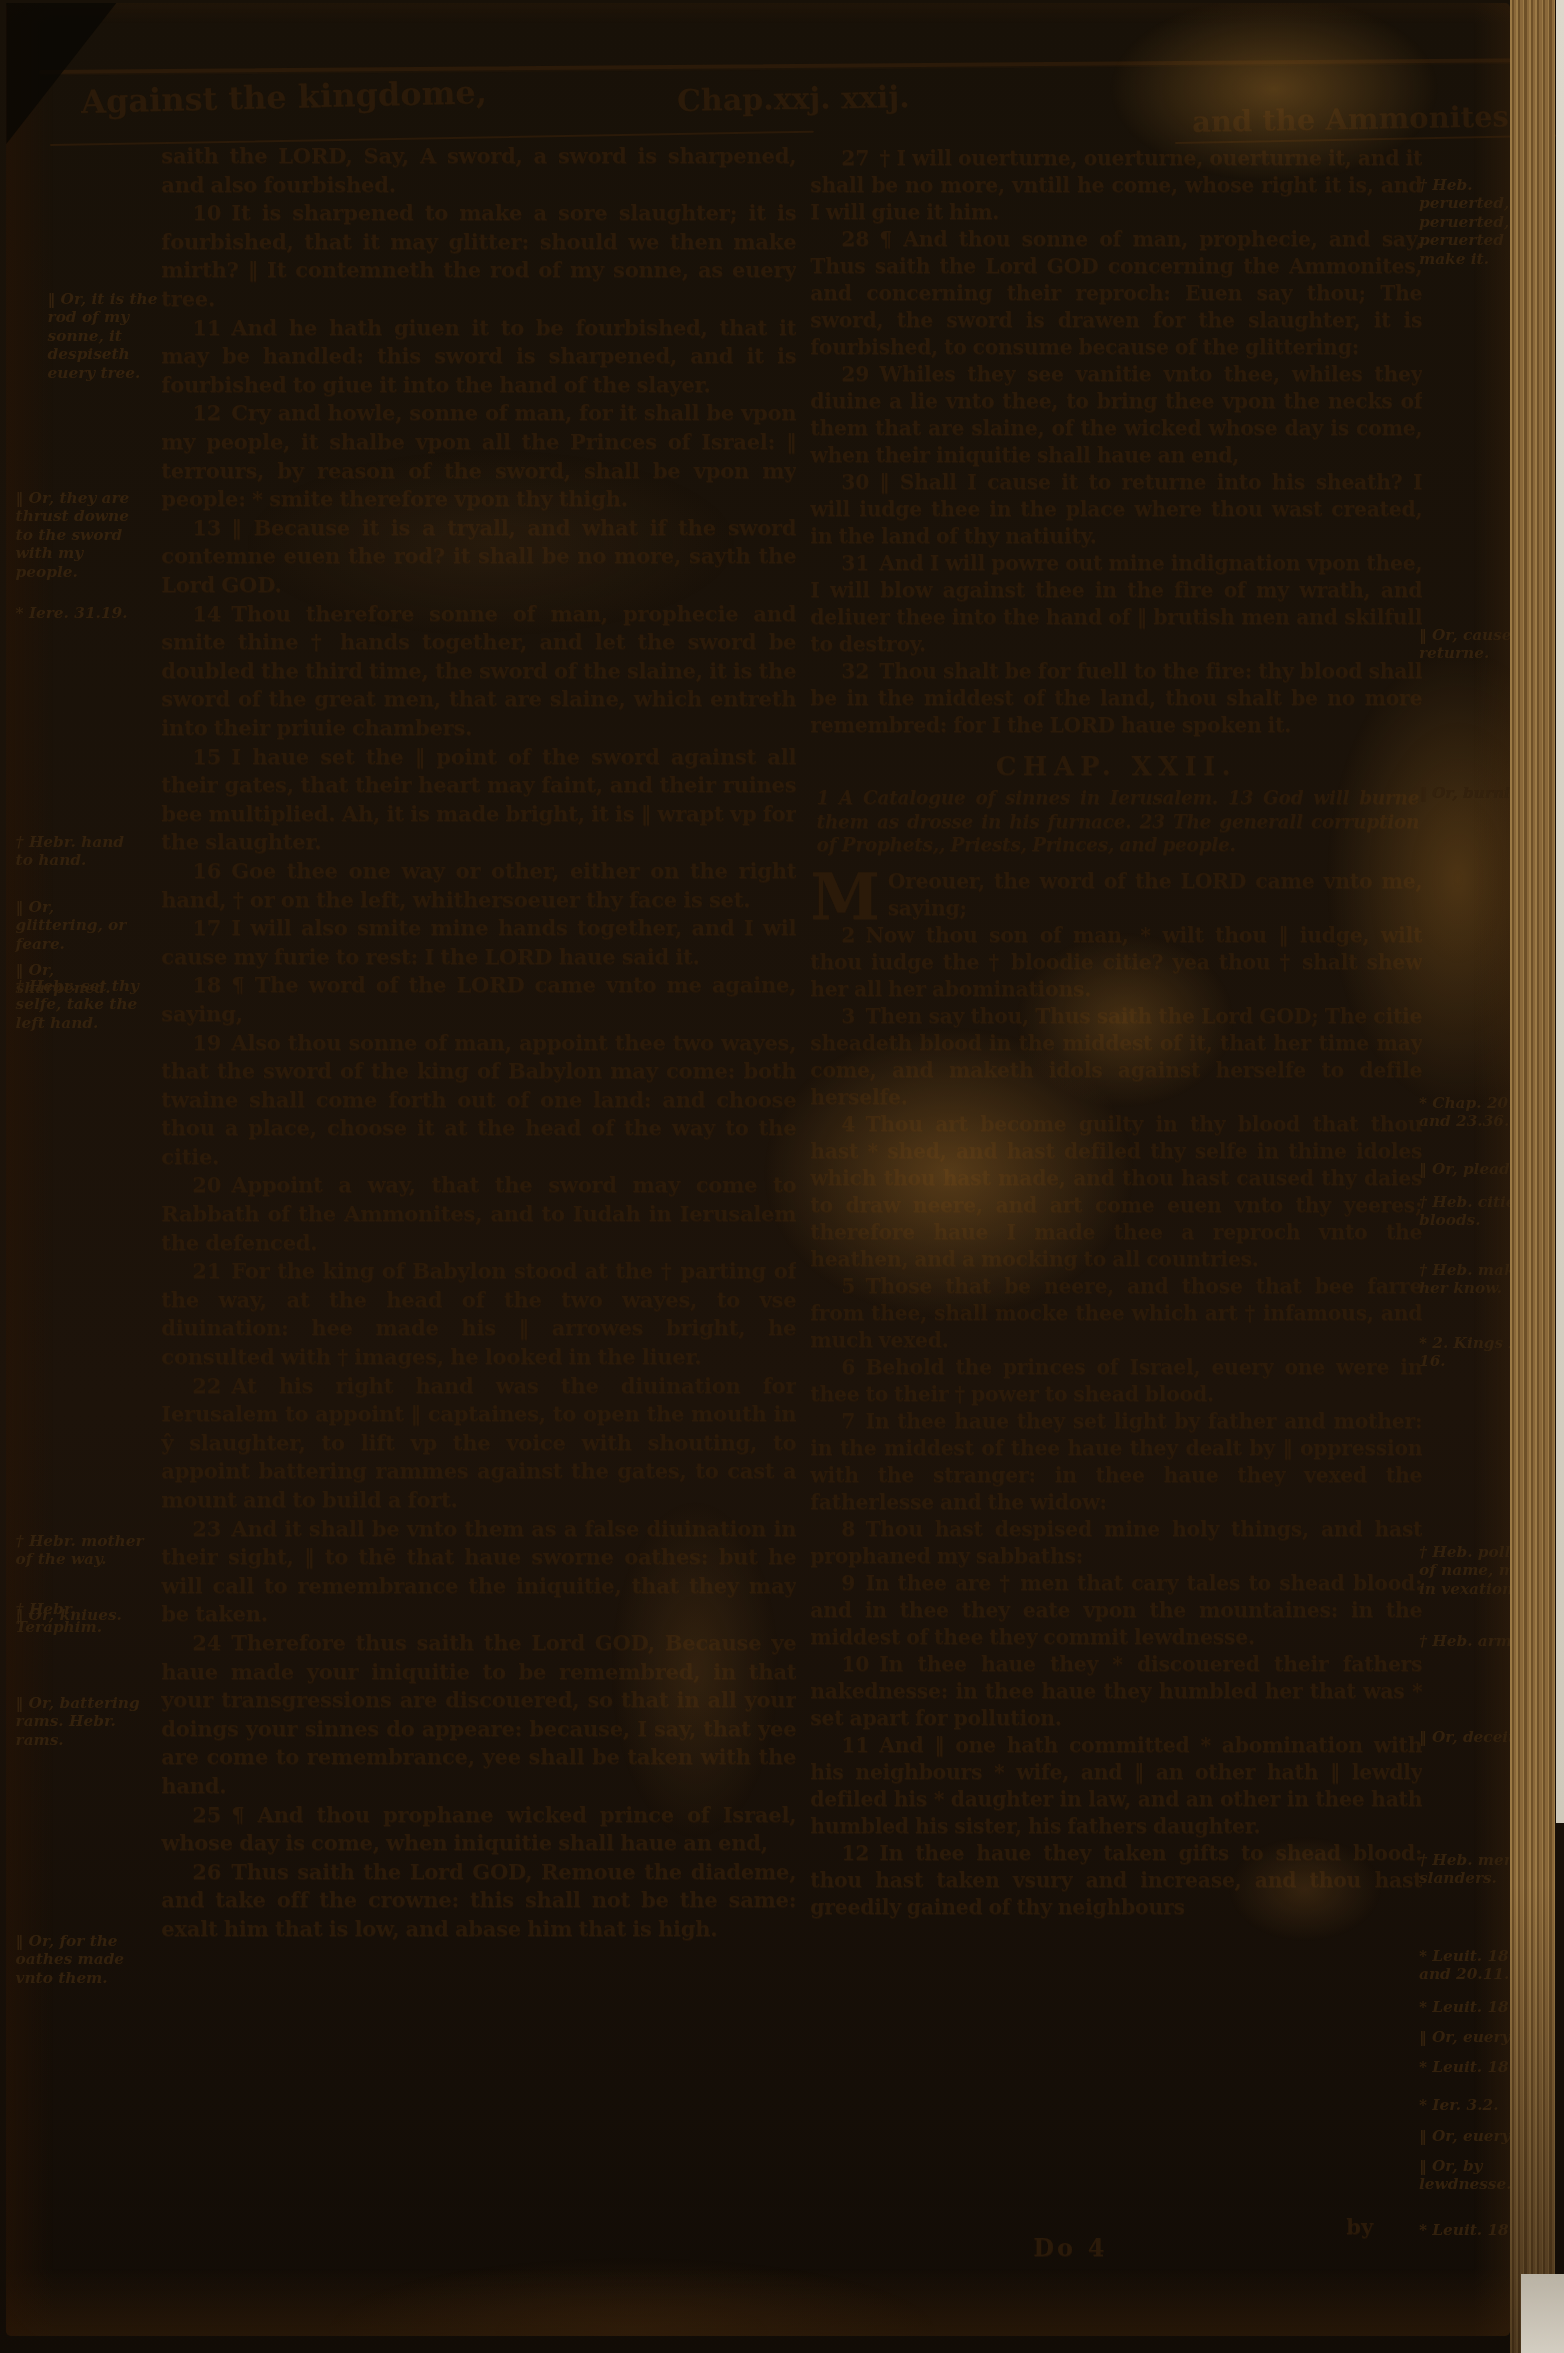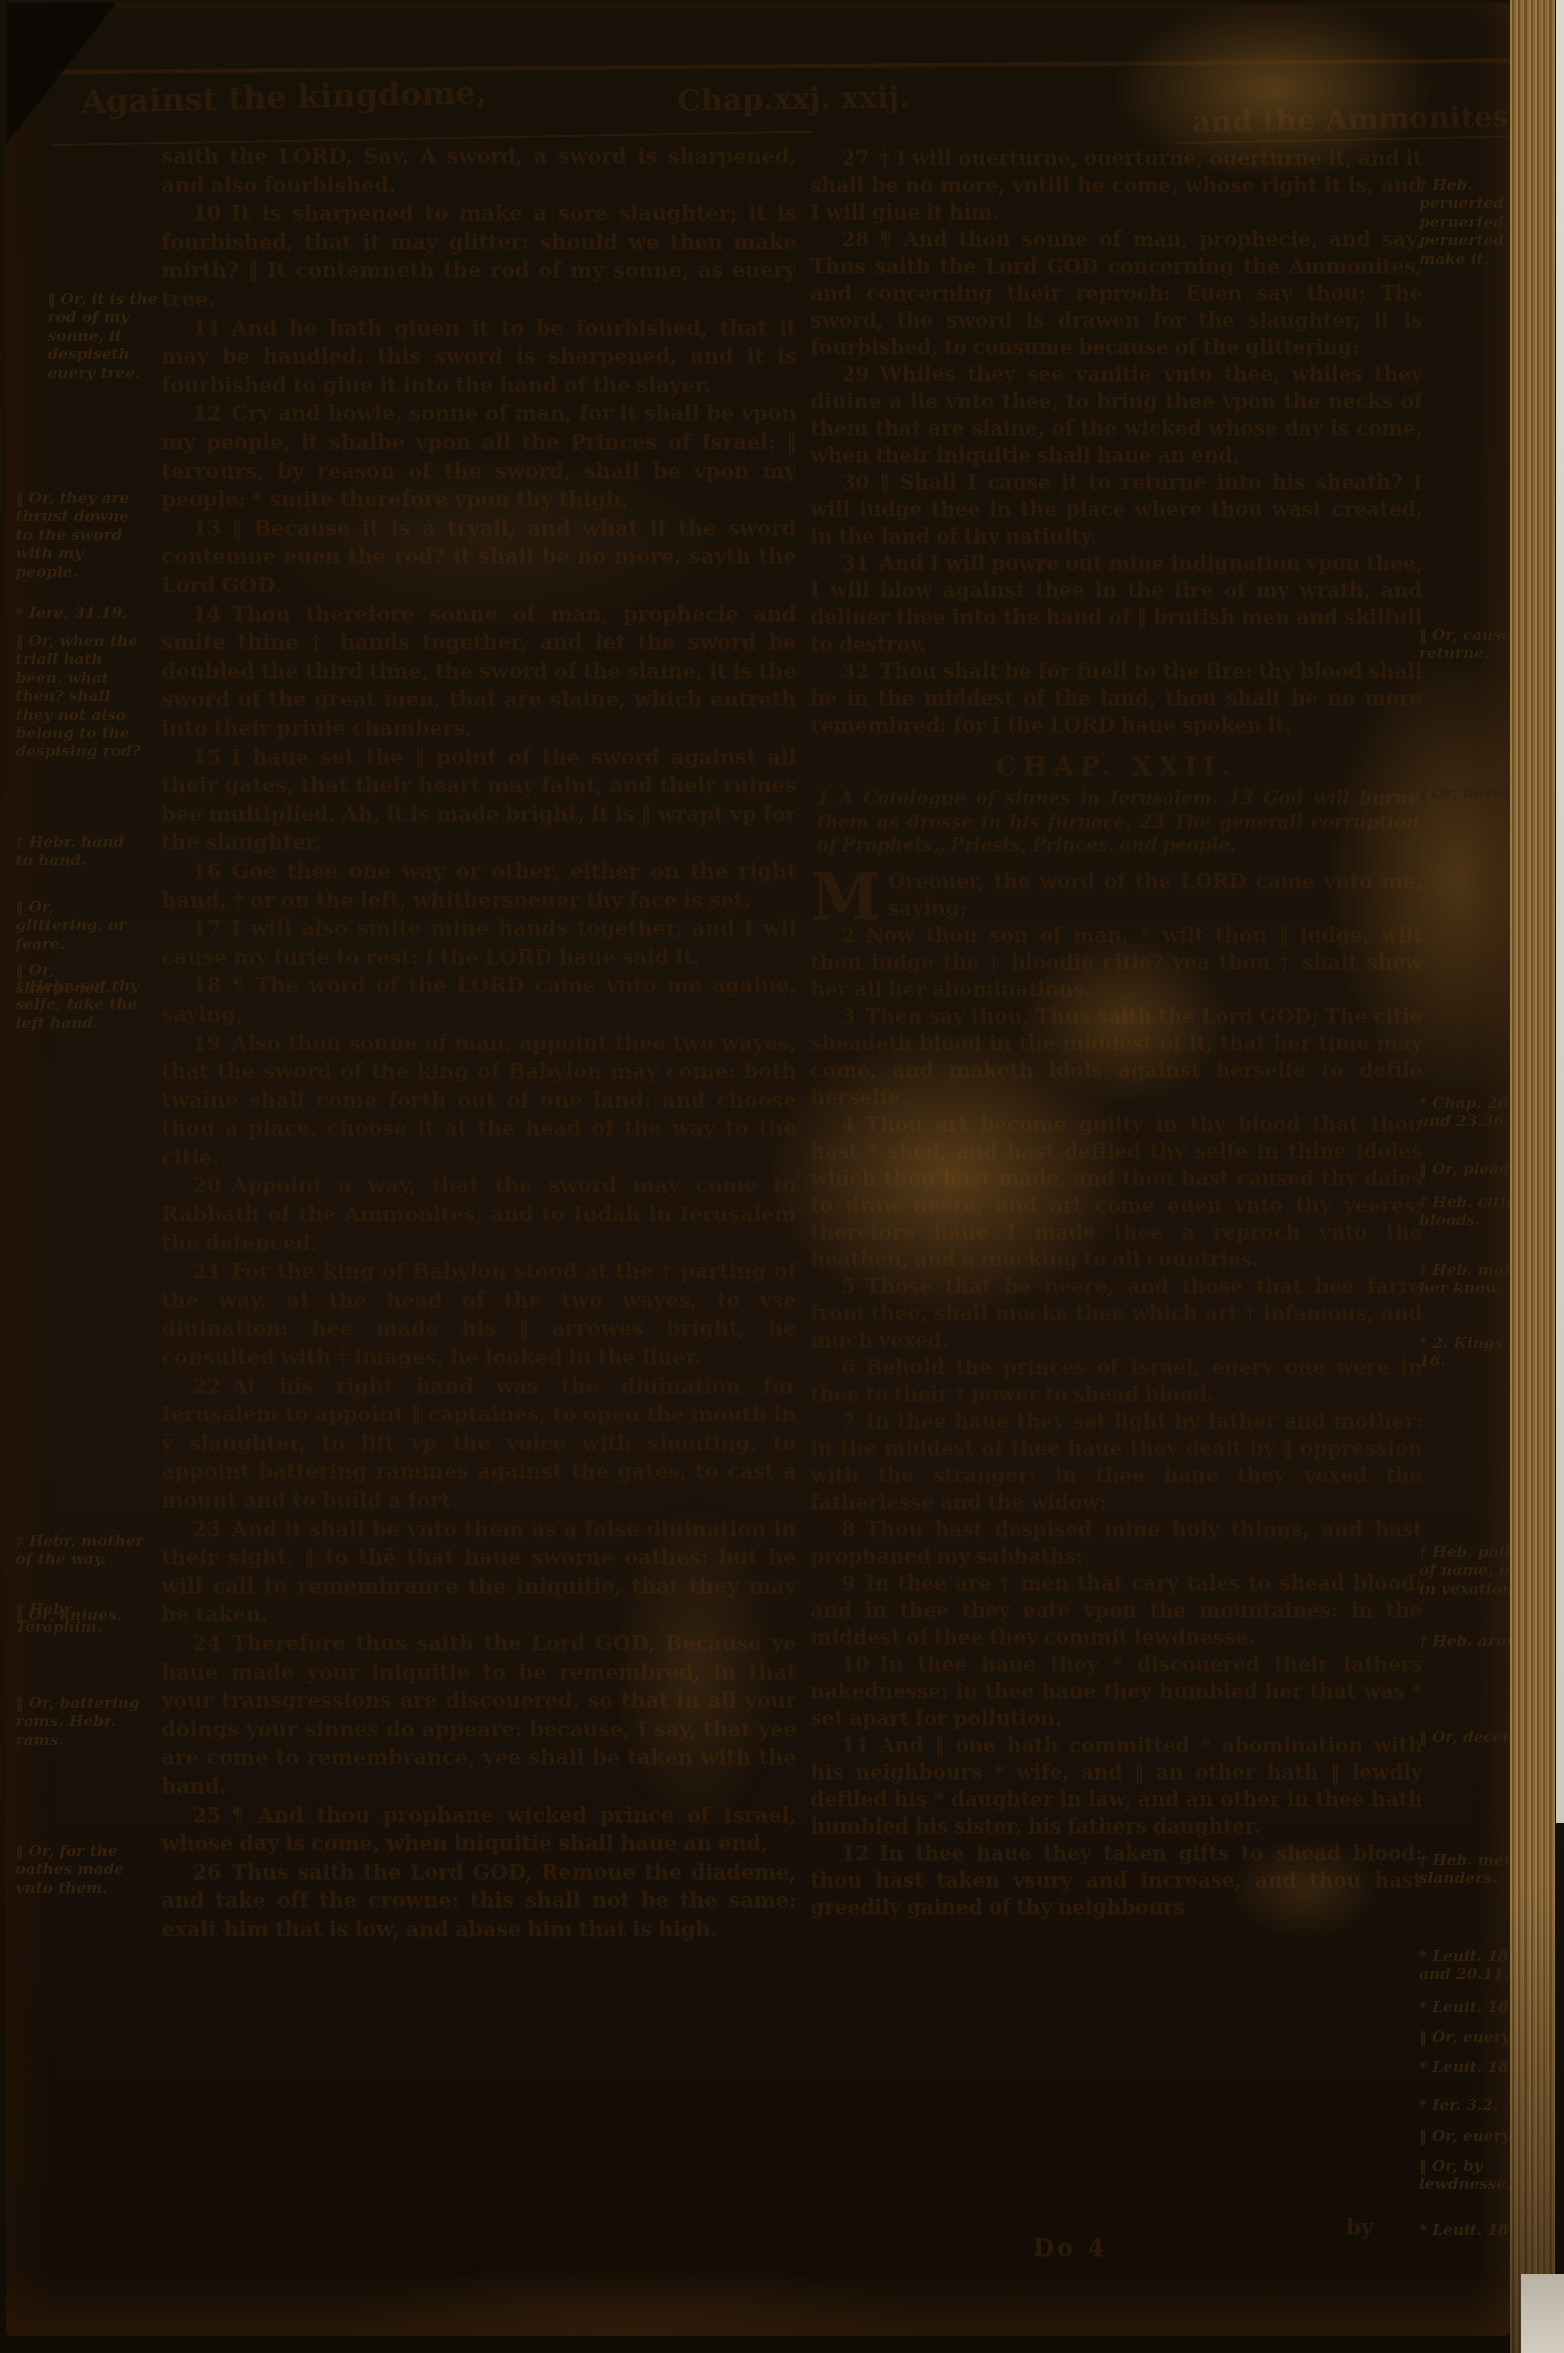--- a/index.html
+++ b/index.html
@@ -152,30 +152,29 @@
 
   <div class="stains"></div>
   <div class="vignette"></div>
   <div class="corner-tl"></div>
 </div>
 
 <div class="notes" id="notes-left">
     <div class="margin-note" style="top: 290px; margin-left: 32px;">‖ Or, it is the rod of my sonne, it despiseth euery tree.</div>
     <div class="margin-note" style="top: 489px;">‖ Or, they are thrust downe to the sword with my people.</div>
     <div class="margin-note" style="top: 604px;">* Iere. 31.19.</div>
-    <div class="margin-note" style="top: 632px;">‖ Or, when the triall hath been, what then? shall they not also belong to the despising rod?</div>
     <div class="margin-note" style="top: 833px;">† Hebr. hand to hand.</div>
     <div class="margin-note" style="top: 898px;">‖ Or, glittering, or feare.</div>
     <div class="margin-note" style="top: 961px;">‖ Or, sharpened.</div>
     <div class="margin-note" style="top: 977px;">† Hebr. set thy selfe, take the left hand.</div>
     <div class="margin-note" style="top: 1532px;">† Hebr. mother of the way.</div>
     <div class="margin-note" style="top: 1606px;">‖ Or, kniues.</div>
     <div class="margin-note" style="top: 1600px;">† Hebr. Teraphim.</div>
     <div class="margin-note" style="top: 1694px;">‖ Or, battering rams. Hebr. rams.</div>
-    <div class="margin-note" style="top: 1842px;">‖ Or, for the oathes made vnto them.</div>
+    <div class="margin-note" style="top: 1932px;">‖ Or, for the oathes made vnto them.</div>
   </div>
 <div class="notes" id="notes-right">
     <div class="margin-note" style="top: 176px;">† Heb. peruerted, peruerted, peruerted will I make it.</div>
     <div class="margin-note" style="top: 626px;">‖ Or, cause it to returne.</div>
     <div class="margin-note" style="top: 784px;">‖ Or, burning.</div>
     <div class="margin-note" style="top: 1094px;">* Chap. 20.4 and 23.36.</div>
     <div class="margin-note" style="top: 1160px;">‖ Or, pleade for.</div>
     <div class="margin-note" style="top: 1193px;">† Heb. citie of bloods.</div>
     <div class="margin-note" style="top: 1261px;">† Heb. make her know.</div>
     <div class="margin-note" style="top: 1334px;">* 2. Kings 21. 16.</div>

